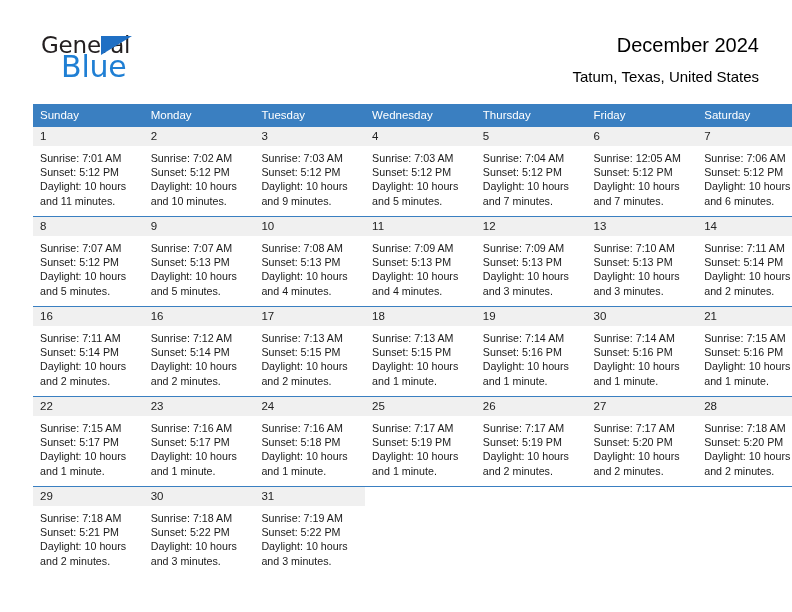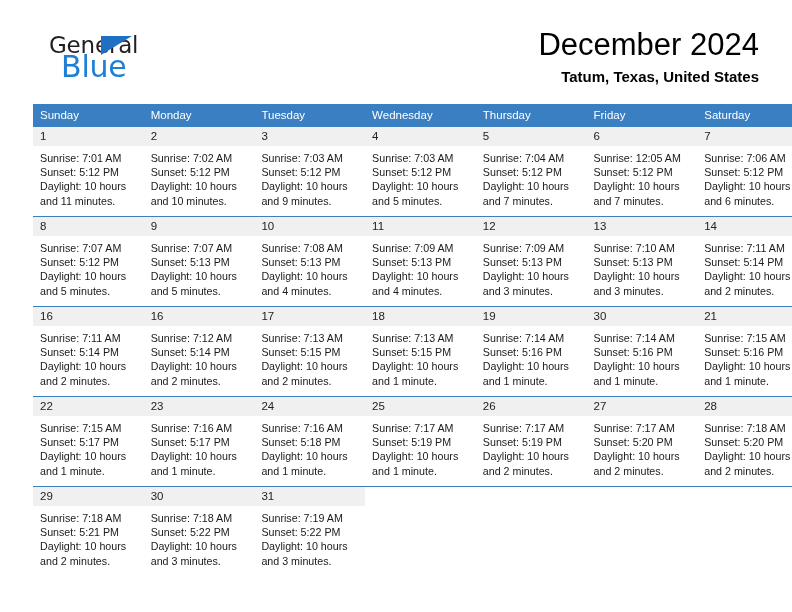--- a/index.html
+++ b/index.html
@@ -32,21 +32,21 @@
   }
   .brand {
     position: absolute;
     left: 0;
     top: 4px;
     width: 230px;
     height: 56px;
   }
   .brand-general {
     position: absolute;
-    left: 16px;
+    left: 8px;
     top: 0;
     font-size: 23px;
     line-height: 26px;
     color: #231f20;
     letter-spacing: -0.2px;
     font-family: "DejaVu Sans", sans-serif;
     font-weight: 400;
   }
   .brand-flag {
     position: absolute;
@@ -69,31 +69,31 @@
     font-weight: 400;
   }
 
   .title-block {
     position: absolute;
     right: 0;
     top: 0;
     text-align: right;
   }
   .cal-title {
-    font-size: 31px;
+    font-size: 20px;
     line-height: 34px;
     font-weight: 400;
     color: #000000;
     white-space: nowrap;
   }
   .cal-subtitle {
     margin-top: 6px;
     font-size: 15px;
     line-height: 18px;
-    font-weight: 700;
+    font-weight: 400;
     color: #000000;
     white-space: nowrap;
   }
 
   
   .calendar {
     position: absolute;
     left: 33px;
     top: 104px;
     width: 726px;

